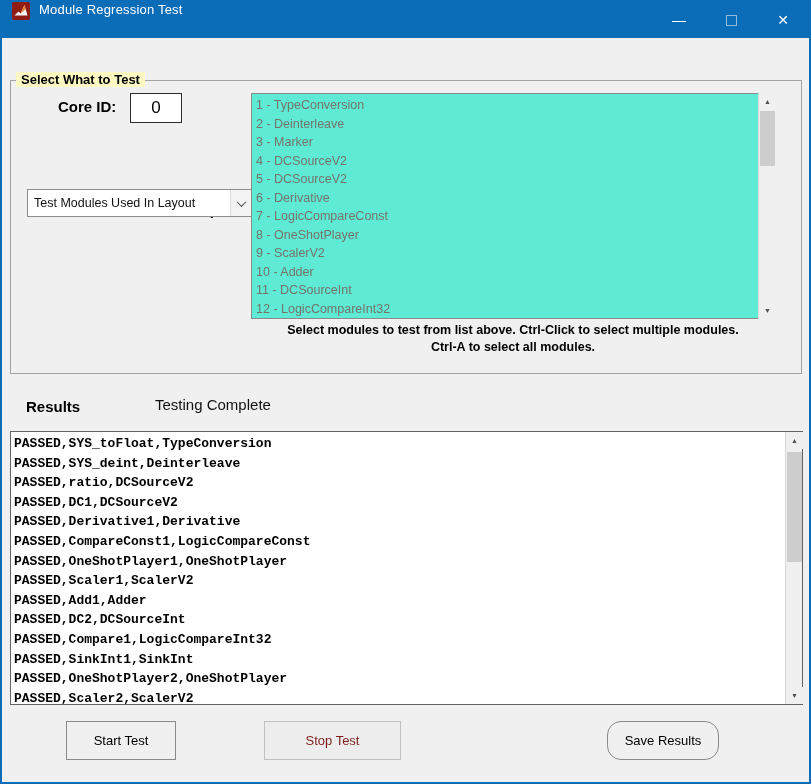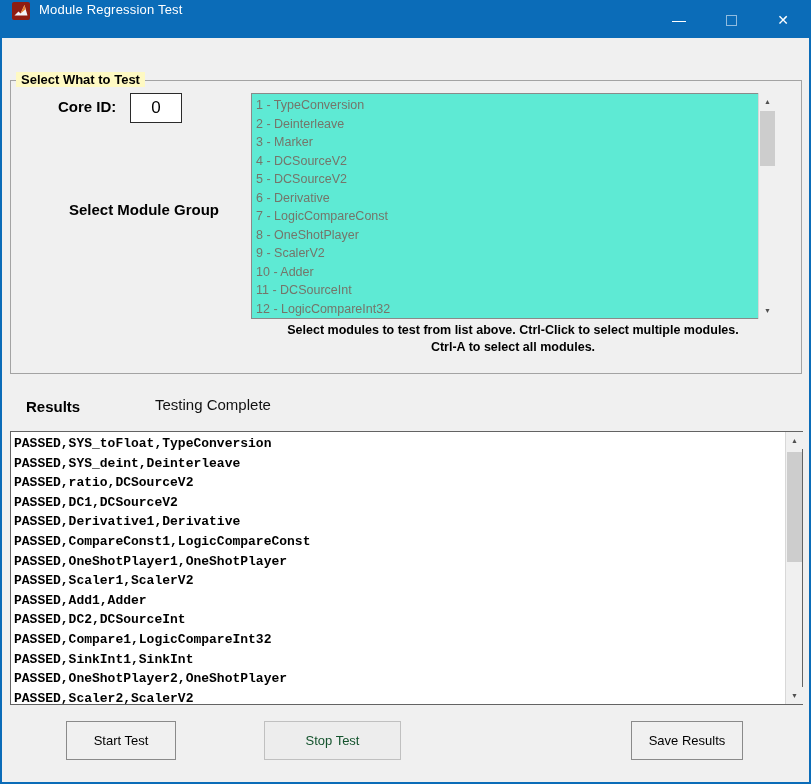--- a/index.html
+++ b/index.html
@@ -77,22 +77,22 @@
     font-size:13px; font-weight:bold; line-height:19.6px; color:#000; white-space:nowrap; cursor:default;
   }
   
   .btn {
     position:absolute; top:719px; height:39px;
     background:#f0f0f0; border:1px solid #8a8a8a;
     font-family:"Liberation Sans",sans-serif; font-size:13px; color:#000;
     cursor:pointer;
   }
   #btn-start { left:64px; width:110px; }
-  #btn-stop  { left:262px; width:137px; background:#ededed; border-color:#c0c0c0; color:#14532d; cursor:default; }
-  #btn-save  { left:629px; width:112px; }
+  #btn-stop  { left:262px; width:137px; background:#ededed; border-color:#c0c0c0; color:#7f1d1d; cursor:default; }
+  #btn-save  { left:605px; width:112px;border-radius:14px; }
 </style>
 </head>
 <body>
 
 <div class="window">
 
   <div class="titlebar">
     <span class="app-icon">
       <svg width="18" height="18" viewBox="0 0 18 18" aria-hidden="true">
         <rect width="18" height="18" rx="2" fill="#8f1d12"></rect>
@@ -111,20 +111,26 @@
   </div>
 
   <div class="groupbox">
     <span class="legend">Select What to Test</span>
 
     <span class="coreid-label">Core ID:</span>
     <input class="coreid-input" value="0" style="">
 
     <div class="group-label">Select Module Group</div>
 
+    <div class="dropdown">
+      <span class="dd-text">Test Modules Used In Layout</span>
+      <span class="dd-btn">
+          <i class="chev"></i>
+        </span>
+    </div>
 
     <div class="modlist">
         <div class="mod-item">1 - TypeConversion</div>
         <div class="mod-item">2 - Deinterleave</div>
         <div class="mod-item">3 - Marker</div>
         <div class="mod-item">4 - DCSourceV2</div>
         <div class="mod-item">5 - DCSourceV2</div>
         <div class="mod-item">6 - Derivative</div>
         <div class="mod-item">7 - LogicCompareConst</div>
         <div class="mod-item">8 - OneShotPlayer</div>

